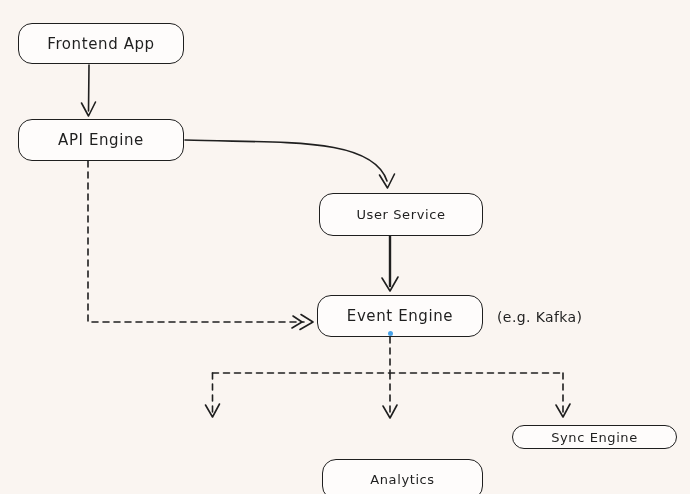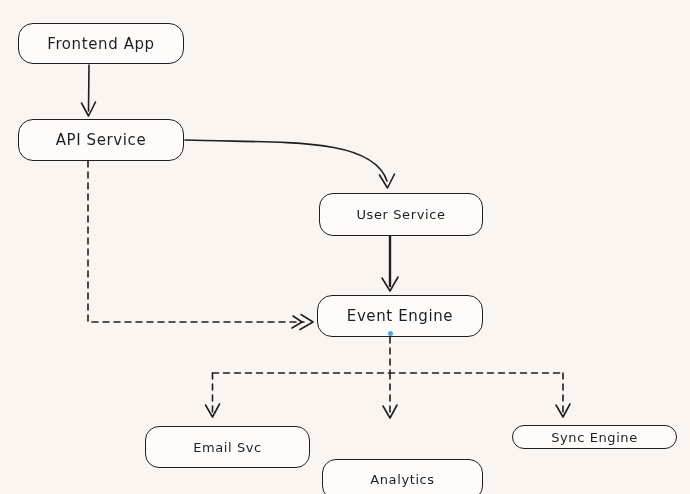--- a/index.html
+++ b/index.html
@@ -34,21 +34,21 @@
     box-sizing: border-box;
     background: #fefcfb;
     border: 1.7px solid #1f1f1f;
     border-radius: 14px;
     display: flex;
     align-items: center;
     justify-content: center;
     color: #1f1f1f;
     letter-spacing: 0.6px;
   }
-  .fs-lg { font-size: 15px; border-radius: 15px; }
+  .fs-lg { font-size: 15px; }
   .fs-sm { font-size: 13px; }
   .note {
     position: absolute;
     color: #1f1f1f;
     font-size: 14px;
     letter-spacing: 0.4px;
     white-space: nowrap;
   }
   .connector-dot {
     position: absolute;
@@ -105,37 +105,35 @@
       <path class="dashed" d="M 563 373 L 563 414"></path>
       <path class="head" d="M 556 405 L 563 417 L 570 404"></path>
     </g>
   </svg>
 
   <div class="node fs-lg" id="n-frontend">
     <span>Frontend App</span>
   </div>
 
   <div class="node fs-lg" id="n-gateway">
-    <span>API Service</span>
+    <span>API Engine</span>
   </div>
 
   <div class="node fs-sm" id="n-user">
     <span>User Service</span>
   </div>
 
   <div class="node fs-lg" id="n-broker">
     <span>Event Engine</span>
   </div>
 
   <div class="connector-dot" id="broker-dot"></div>
 
+  <div class="note" id="kafka-note">(e.g. Kafka)</div>
 
-  <div class="node fs-sm" id="n-email">
-    <span>Email Svc</span>
-  </div>
 
   <div class="node fs-sm" id="n-analytics">
     <span>Analytics</span>
   </div>
 
   <div class="node fs-sm" id="n-sync">
     <span>Sync Engine</span>
   </div>
 
 </div>

